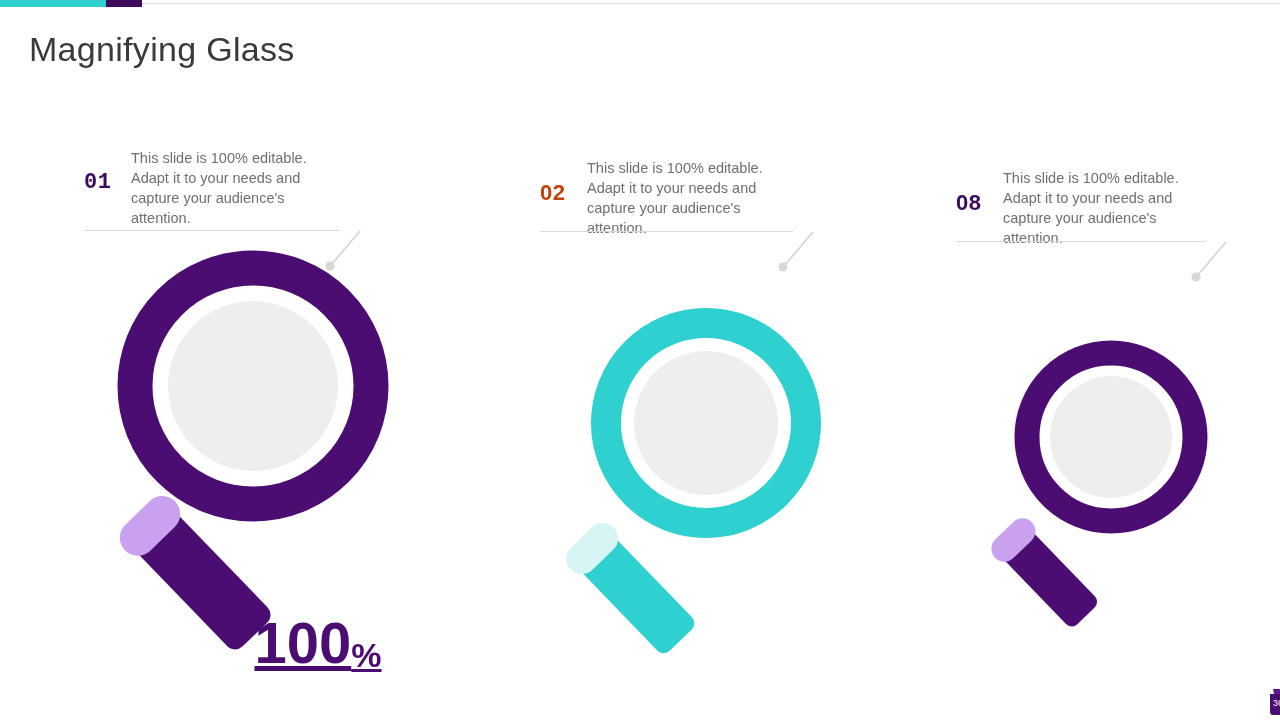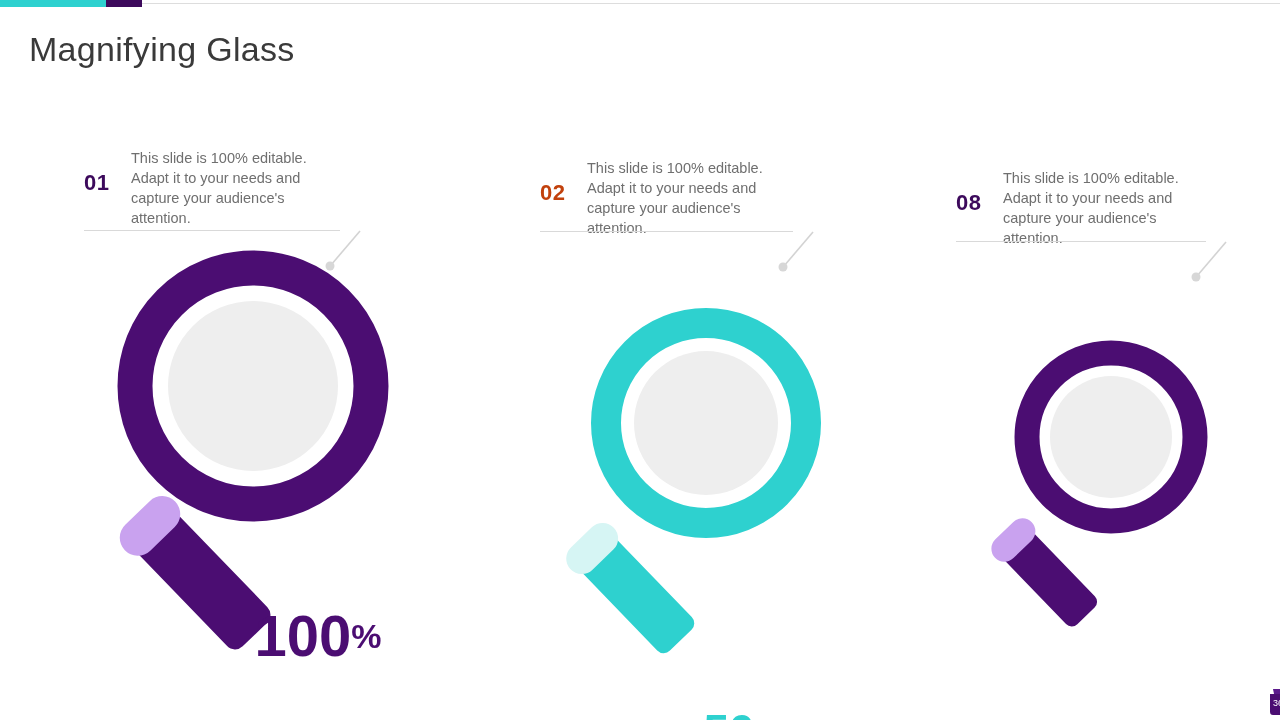--- a/index.html
+++ b/index.html
@@ -34,37 +34,38 @@
     position:absolute; left:47px; top:-22px;
     width:180px;
     font-size:14.5px; line-height:20px; color:#6f6f6f; font-weight:400;
   }
   .callout .underline {
     position:absolute; left:0; height:1px; background:#d9d9d9;
   }
   .callout svg.leader { position:absolute; overflow:visible; }
 
   .c1 { left:84px;  top:170px; }
-  .c1 .num { color:#3d0a5c; }
+  .c1 .num { color:#3d0a5c;font-family:Liberation Mono, monospace; }
   .c1 .underline { top:60px; width:256px; }
   .c2 { left:540px; top:180px; }
   .c2 .num { color:#c2410c; }
   .c2 .underline { top:51px; width:253px; }
   .c3 { left:956px; top:190px; }
   .c3 .num { color:#3d0a5c; }
   .c3 .underline { top:51px; width:250px; }
 
   
   .glass { position:absolute; }
   .glass svg { display:block; overflow:visible; }
   .pct {
     position:absolute;
-    display:flex; align-items:center; justify-content:center;
+    display:flex; align-items:flex-end; justify-content:center;
     font-weight:700; line-height:1;
     white-space:nowrap;
+    text-decoration:underline;
   }
   .pct .sym { font-weight:700; }
 
   .g1 { left:65px;  top:250px; }
   .g2 { left:535px; top:305px; }
   .g3 { left:965px; top:330px; }
 
   .g1 .pct { left:117px; top:350px; width:272px; height:72px; color:#4b0d72; font-size:58px; }
   .g1 .pct .sym { font-size:34px; }
   .g2 .pct { left:90px;  top:396px; width:232px; height:60px; color:#2ed1cf; font-size:46px; }

